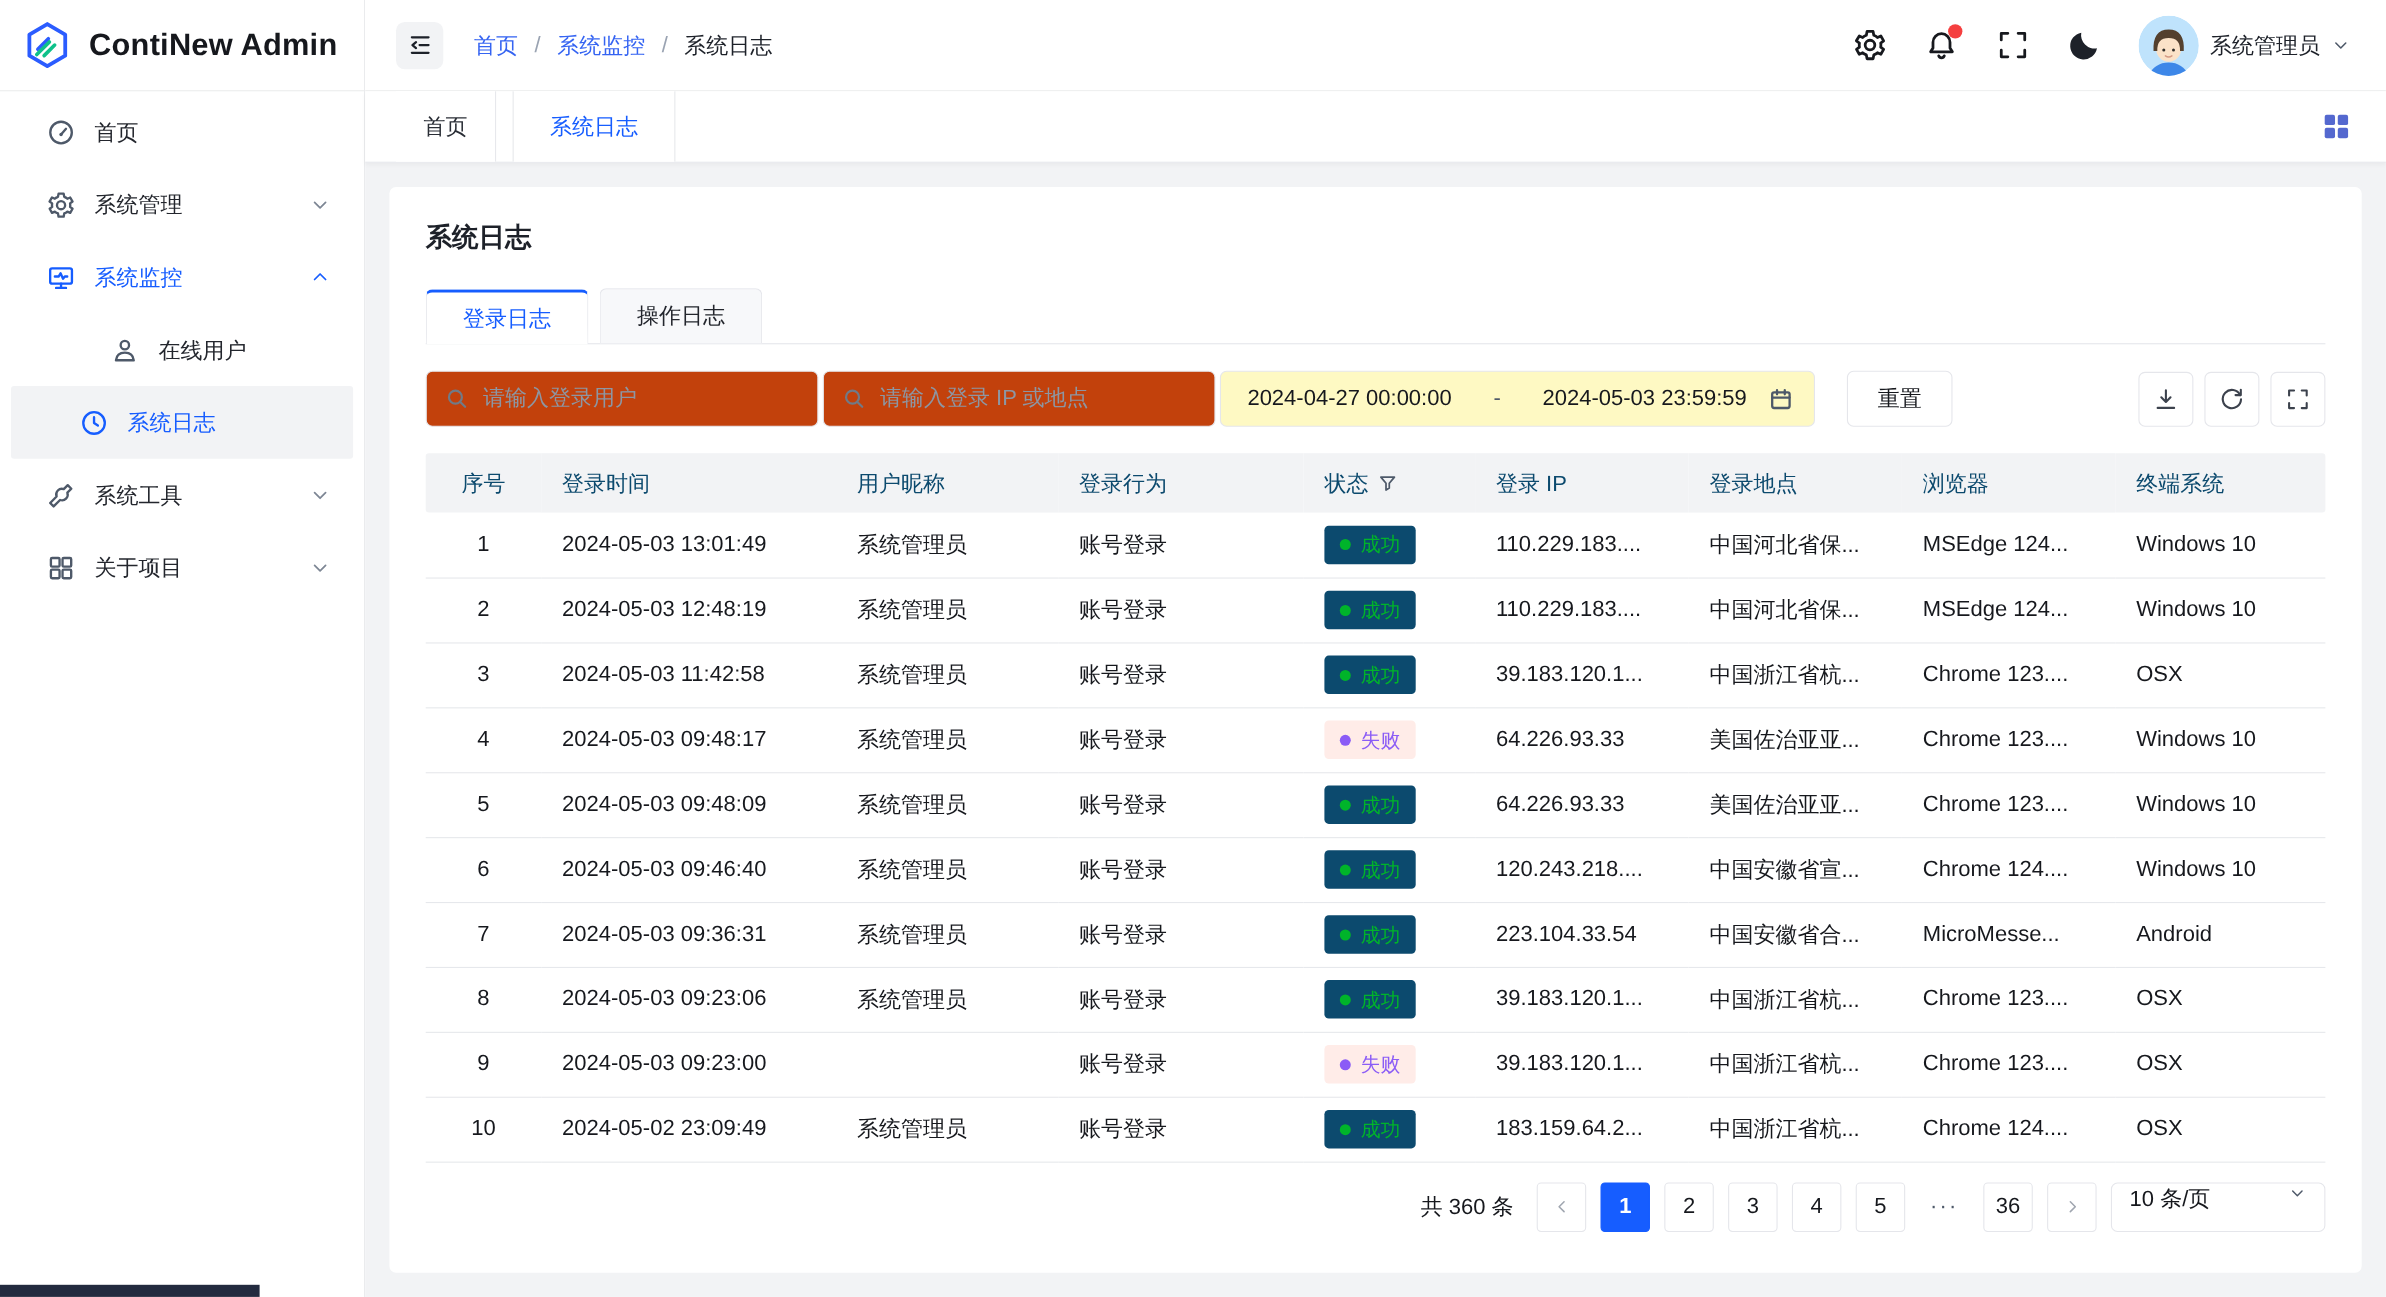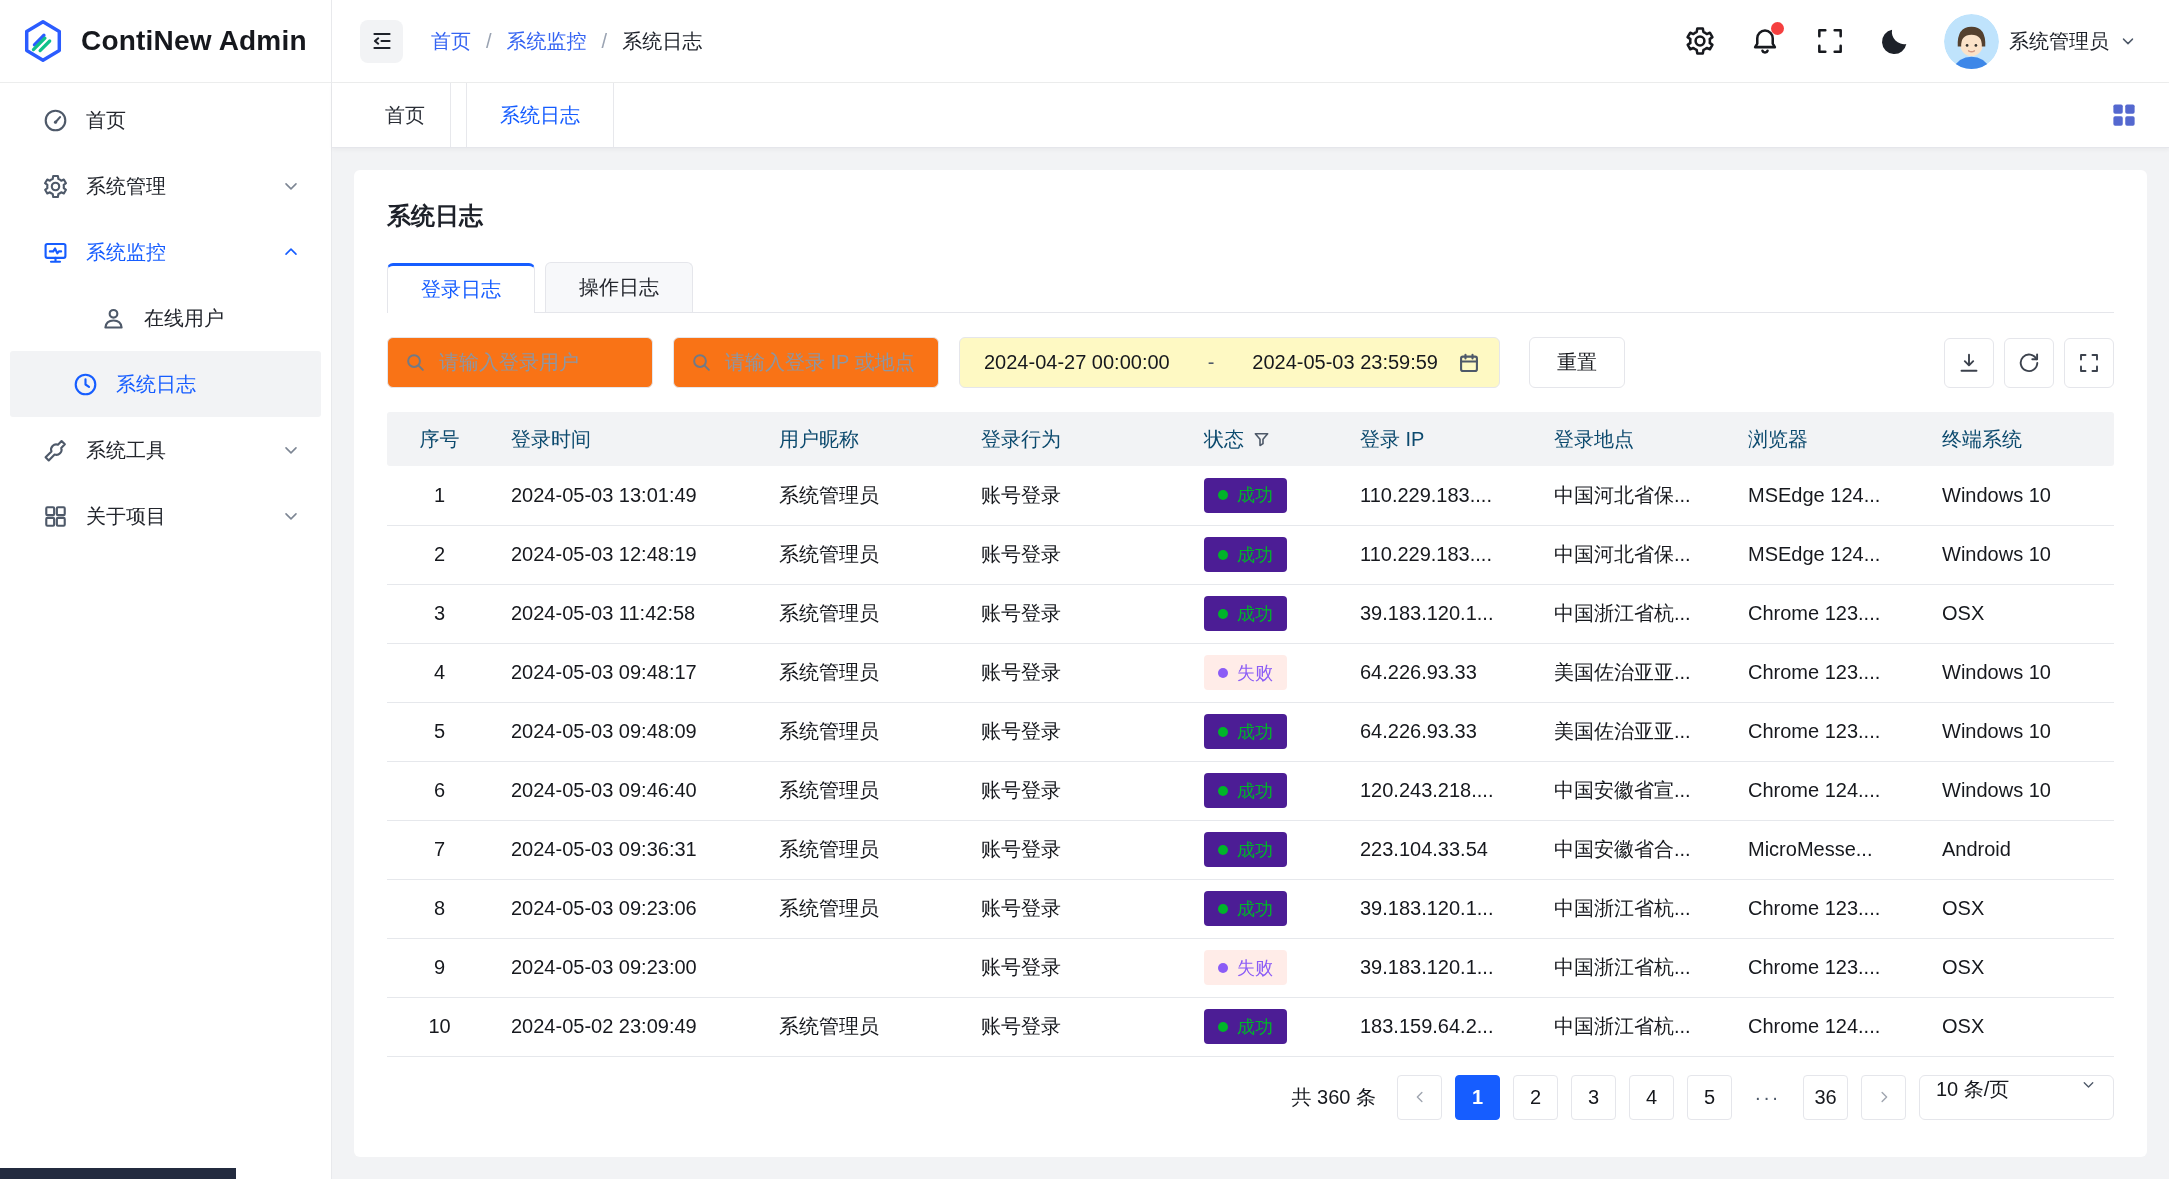--- a/index.html
+++ b/index.html
@@ -52,21 +52,21 @@
   .content { flex:1; background:#f2f3f5; padding:22px; overflow:hidden; }
   .card { background:#fff; border-radius:6px; height:100%; padding:30px 33px 26px 33px; }
   .card-title { font-size:24px; font-weight:600; color:#1d2129; }
 
   .ctabs { margin-top:30px; display:flex; align-items:flex-end; border-bottom:1px solid #e5e6eb; }
   .ctab { height:50px; padding:0 33px; display:flex; align-items:center; font-size:20px; background:#f7f8fa; color:#23262d;
           border:1px solid #e5e6eb; border-bottom:none; border-radius:6px 6px 0 0; margin-right:10px; cursor:pointer; }
   .ctab.active { background:#fff; color:#165dff; border-top:3px solid #165dff; margin-bottom:-1px; padding-bottom:1px; }
 
   .filters { margin-top:24px; display:flex; align-items:center; }
-  .search-box { height:51px; width:266px; border:1px solid #e5e6eb; border-radius:6px; background:#f97316; display:flex; align-items:center; gap:11px; padding:0 17px; margin-right:20px; }
+  .search-box { height:51px; width:357px; border:1px solid #e5e6eb; border-radius:6px; background:#c2410c; display:flex; align-items:center; gap:11px; padding:0 17px; margin-right:4px; }
   .search-box .s-icon { width:21px; height:21px; color:#707a87; flex:none; display:flex; }
   .search-box input { border:none; outline:none; flex:1; min-width:0; font:inherit; font-size:20px; color:#1d2129; background:transparent; }
   .search-box input::placeholder { color:#8d96a3; }
   .date-range { height:51px; width:541px; border:1px solid #e5e6eb; border-radius:6px; background:#fef9c3; display:flex; align-items:center; padding:0 19px 0 24px; font-size:20px; color:#16181d; margin-right:29px; cursor:pointer; }
   .date-range .d-start { flex:1; }
   .date-range .d-sep { flex:0 0 70px; text-align:center; color:#4e5969; }
   .date-range .d-end { flex:1; text-align:right; padding-right:20px; }
   .cal-icon { width:22px; height:22px; color:#4e5969; display:flex; }
   .reset-btn { height:51px; padding:0 27px; border:1px solid #e5e6eb; border-radius:6px; background:#fff; font:inherit; font-size:20px; color:#16181d; cursor:pointer; }
   .filters .spacer { flex:1; }
@@ -78,21 +78,21 @@
   .log-table thead th { height:54px; background:#f2f3f5; font-weight:500; color:#0c4a6e; text-align:left; padding:0 0 0 19px; }
   .log-table thead th.c-no { text-align:center; padding:0; }
   .log-table thead th:first-child { border-radius:3px 0 0 3px; }
   .log-table thead th:last-child { border-radius:0 3px 3px 0; }
   .th-flex { display:inline-flex; align-items:center; gap:9px; }
   .funnel { width:17px; height:17px; color:#4e5969; display:inline-flex; cursor:pointer; }
   .log-table tbody td { height:59px; border-bottom:1px solid #e6e8ec; padding:0 0 0 19px; color:#16181d; white-space:nowrap; overflow:hidden; }
   .log-table tbody td.c-no { text-align:center; padding:0; }
   .badge { display:inline-flex; align-items:center; gap:9px; height:35px; padding:0 14px; border-radius:4px; font-size:18px; }
   .badge .dot { width:10px; height:10px; border-radius:50%; background:currentColor; }
-  .badge.success { background:#4c1d95; color:#00b42a;font-family:Liberation Mono, monospace; }
+  .badge.success { background:#0c4a6e; color:#00b42a;font-family:Liberation Mono, monospace; }
   .badge.fail { background:#ffece8; color:#8b5cf6; }
 
   
   .pagination { margin-top:18px; display:flex; align-items:center; justify-content:flex-end; gap:13px; font-size:20px; }
   .pg-total { margin-right:8px; color:#16181d; }
   .pg-btn { min-width:45px; height:45px; border:1px solid #e5e6eb; border-radius:4px; background:#fff; font:inherit; font-size:20px; color:#16181d; display:flex; align-items:center; justify-content:center; cursor:pointer; padding:0 6px; }
   .pg-btn svg { width:18px; height:18px; }
   .pg-btn.nav { color:#a0a6b0; }
   .pg-btn.active { background:#165dff; border-color:#165dff; color:#fff; font-weight:600; }
   .pg-btn.ellipsis { border:none; color:#4e5969; letter-spacing:2px; }

